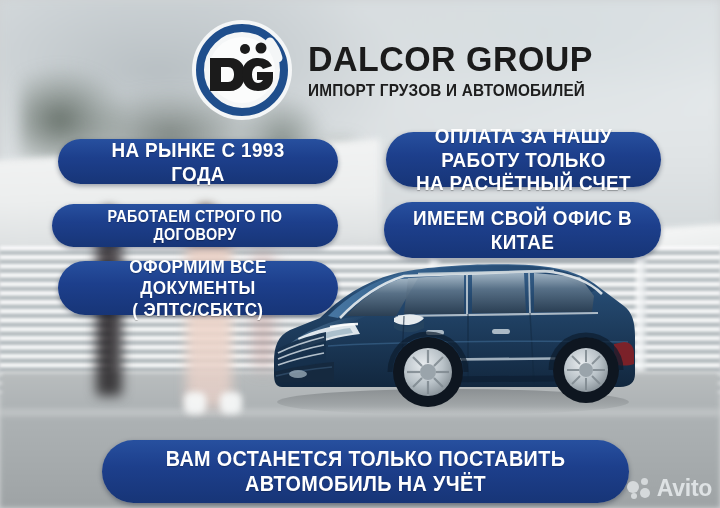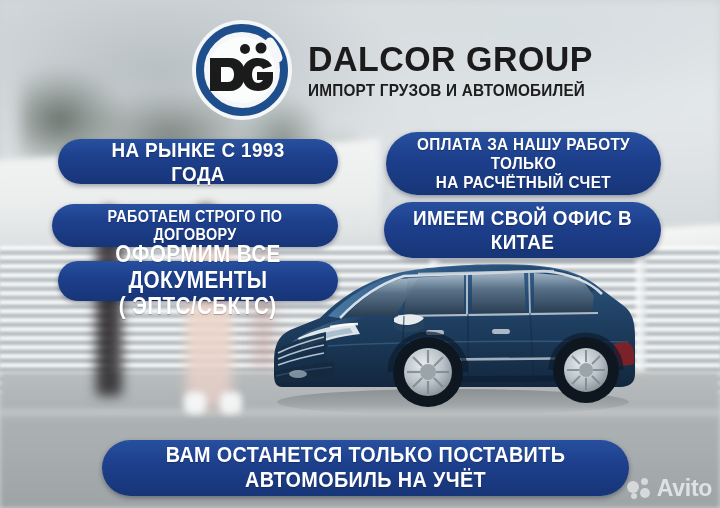--- a/index.html
+++ b/index.html
@@ -201,25 +201,25 @@
     padding: 11px 14px;
     box-sizing: border-box;
     text-shadow: 0 1px 1px rgba(0,0,0,0.25);
   }
   .badge span {
     transform: scaleX(0.9);
     display: inline-block;
   }
 
   #badge-market   { left: 58px;  top: 139px; width: 280px; height: 45px; font-size: 21px; }
-  #badge-payment  { left: 386px; top: 132px; width: 275px; height: 63px; font-size: 17px; justify-content: flex-end; }
+  #badge-payment  { left: 386px; top: 132px; width: 275px; height: 55px; font-size: 21px; justify-content: flex-end; }
   #badge-contract { left: 52px;  top: 204px; width: 286px; height: 43px; font-size: 16px; }
   #badge-office   { left: 384px; top: 202px; width: 277px; height: 56px; font-size: 21px; }
-  #badge-docs     { left: 58px;  top: 261px; width: 280px; height: 40px; font-size: 23px; }
-  #badge-register { left: 102px; top: 440px; width: 527px; height: 56px; font-size: 22px; }
+  #badge-docs     { left: 58px;  top: 261px; width: 280px; height: 54px; font-size: 19px; }
+  #badge-register { left: 102px; top: 440px; width: 527px; height: 63px; font-size: 22px; }
 
   
   .avito {
     position: absolute;
     right: 8px;
     bottom: 8px;
     display: flex;
     align-items: center;
     gap: 4px;
     opacity: 0.95;

